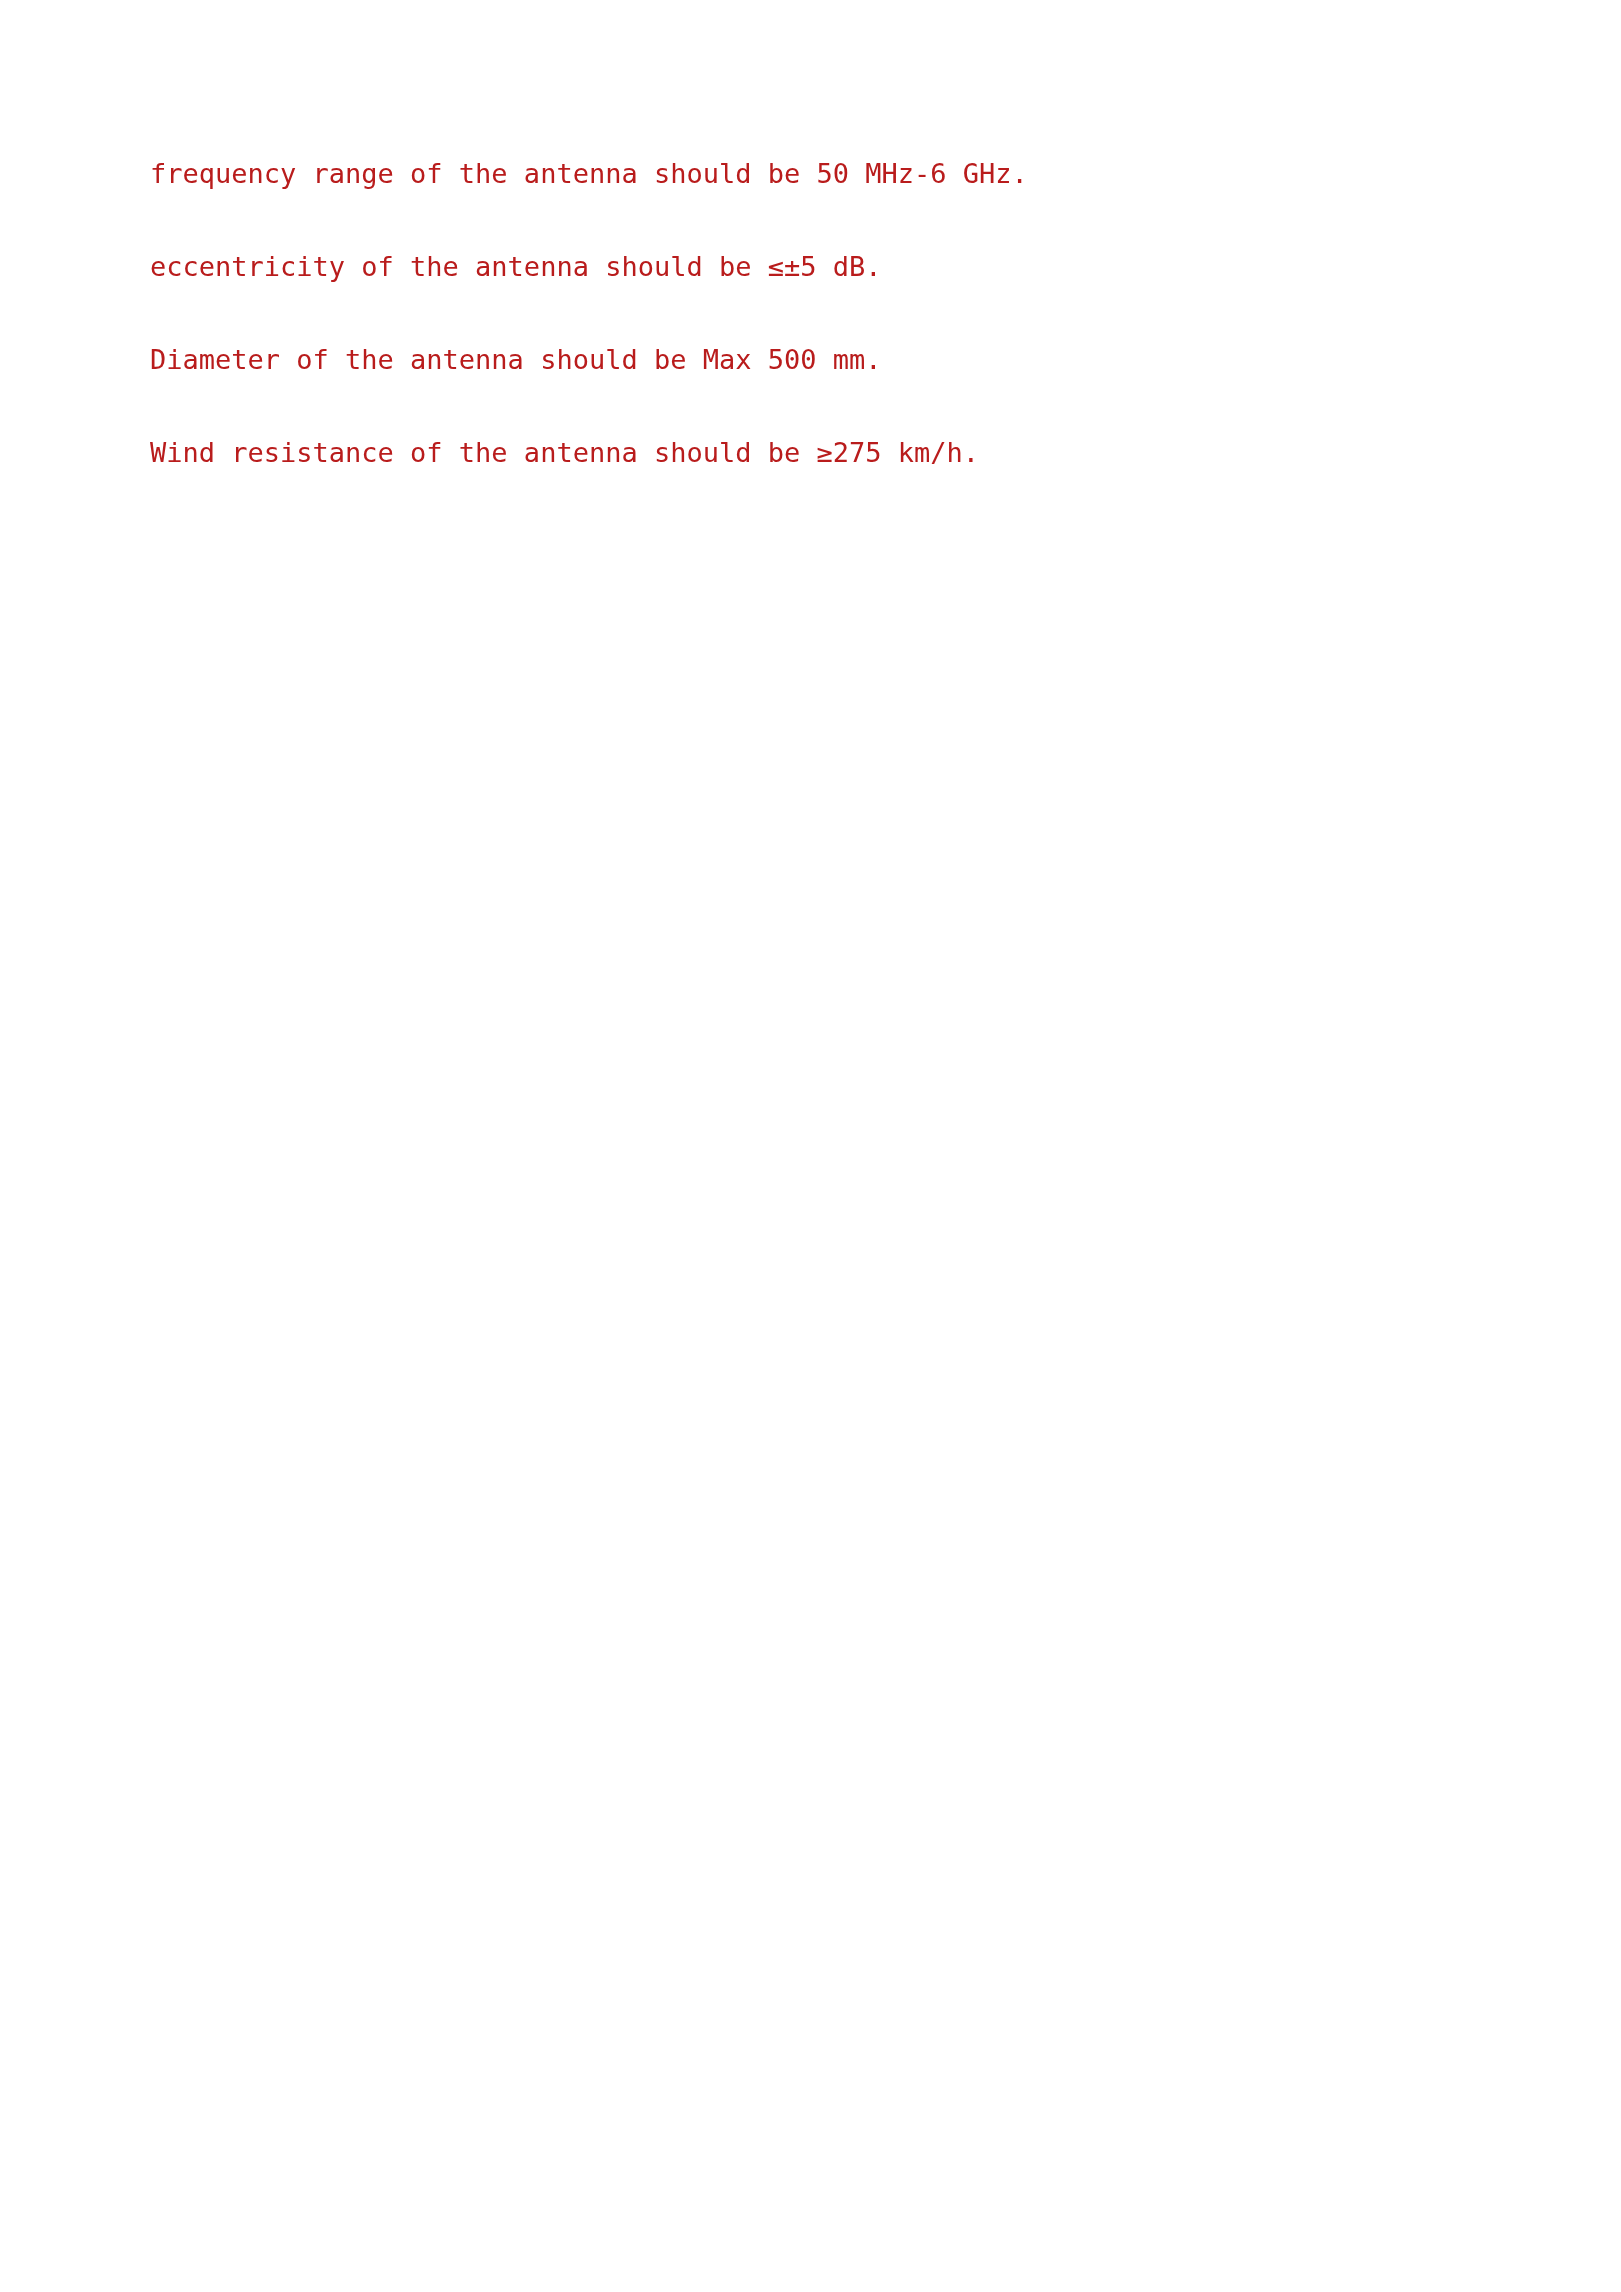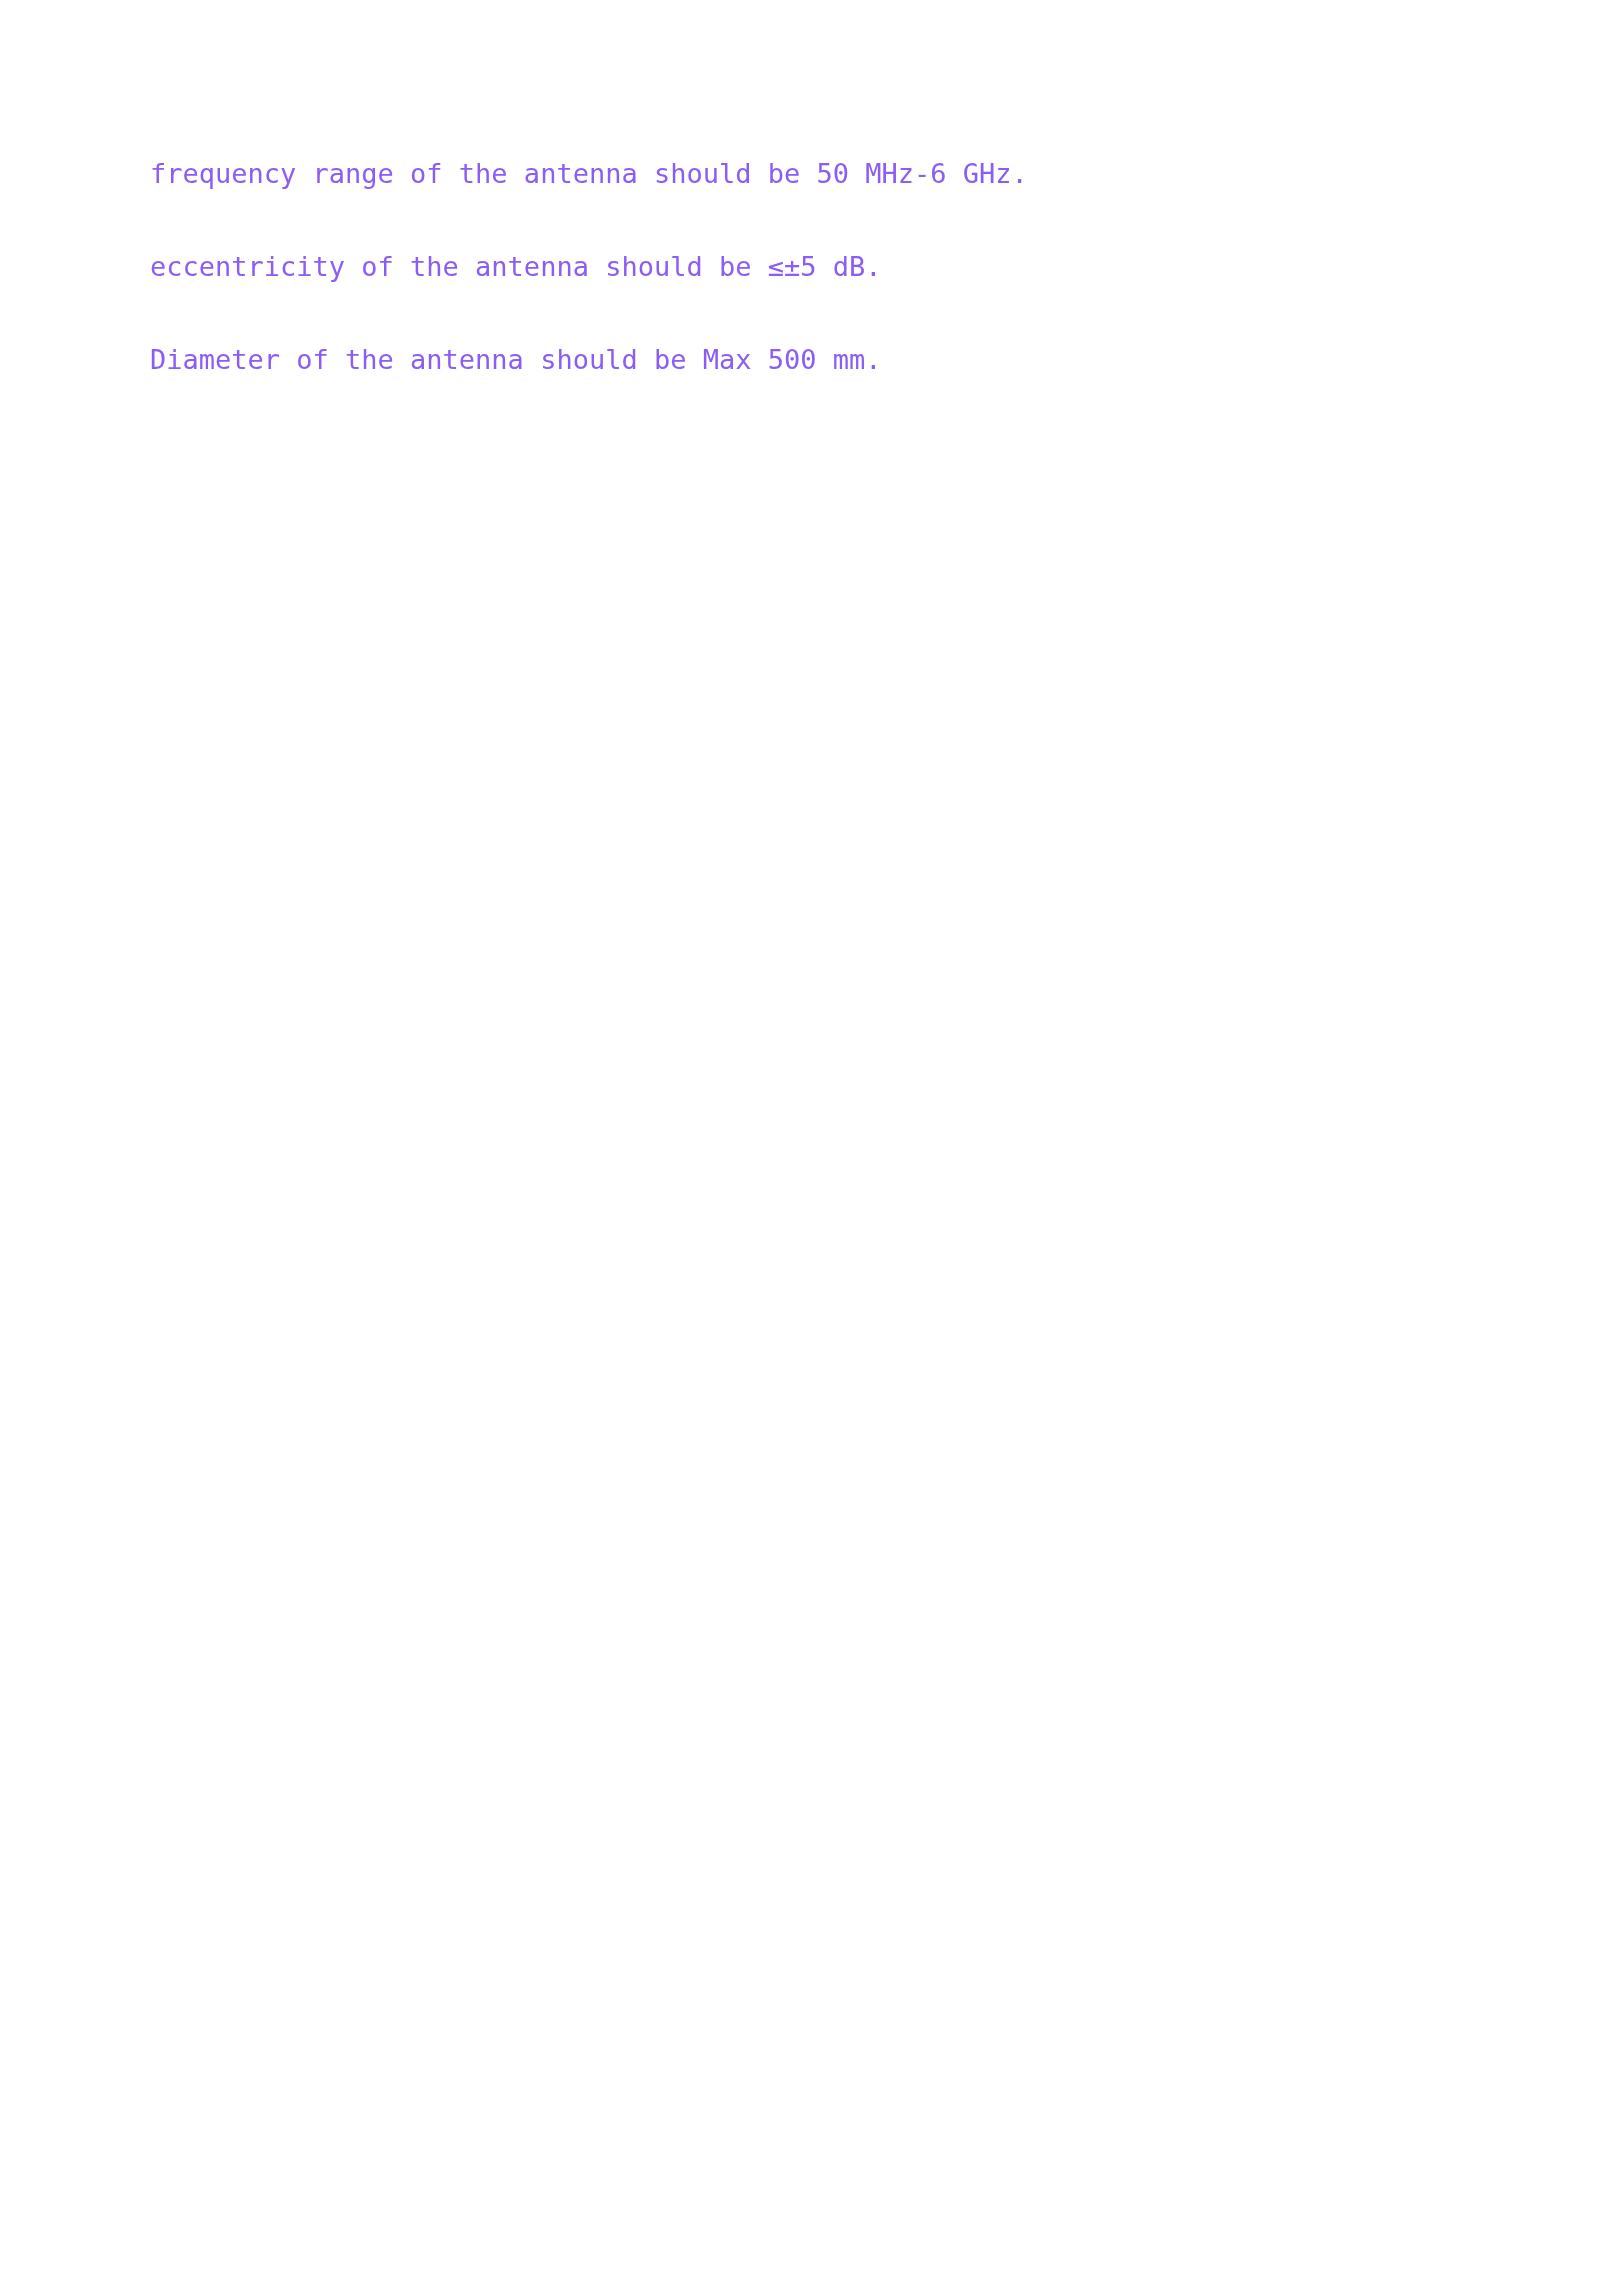--- a/index.html
+++ b/index.html
@@ -20,28 +20,29 @@
     left: 150px;
     top: 127px;
     right: 39px;
   }
   .text-block p {
     margin: 0;
     padding: 0;
     font-size: 27px;
     line-height: 93px;
     letter-spacing: 0;
-    color: #8b5cf6;
+    color: #b91c1c;
     white-space: pre;
     font-family: "DejaVu Sans Mono", "Liberation Mono", monospace;
   }
 </style>
 </head>
 <body>
 
 <div class="page">
   <div class="text-block">
     <p>frequency range of the antenna should be 50 MHz-6 GHz.</p>
     <p>eccentricity of the antenna should be ≤±5 dB.</p>
     <p>Diameter of the antenna should be Max 500 mm.</p>
+    <p>Wind resistance of the antenna should be ≥275 km/h.</p>
   </div>
 </div>
 
 
 </body></html>

